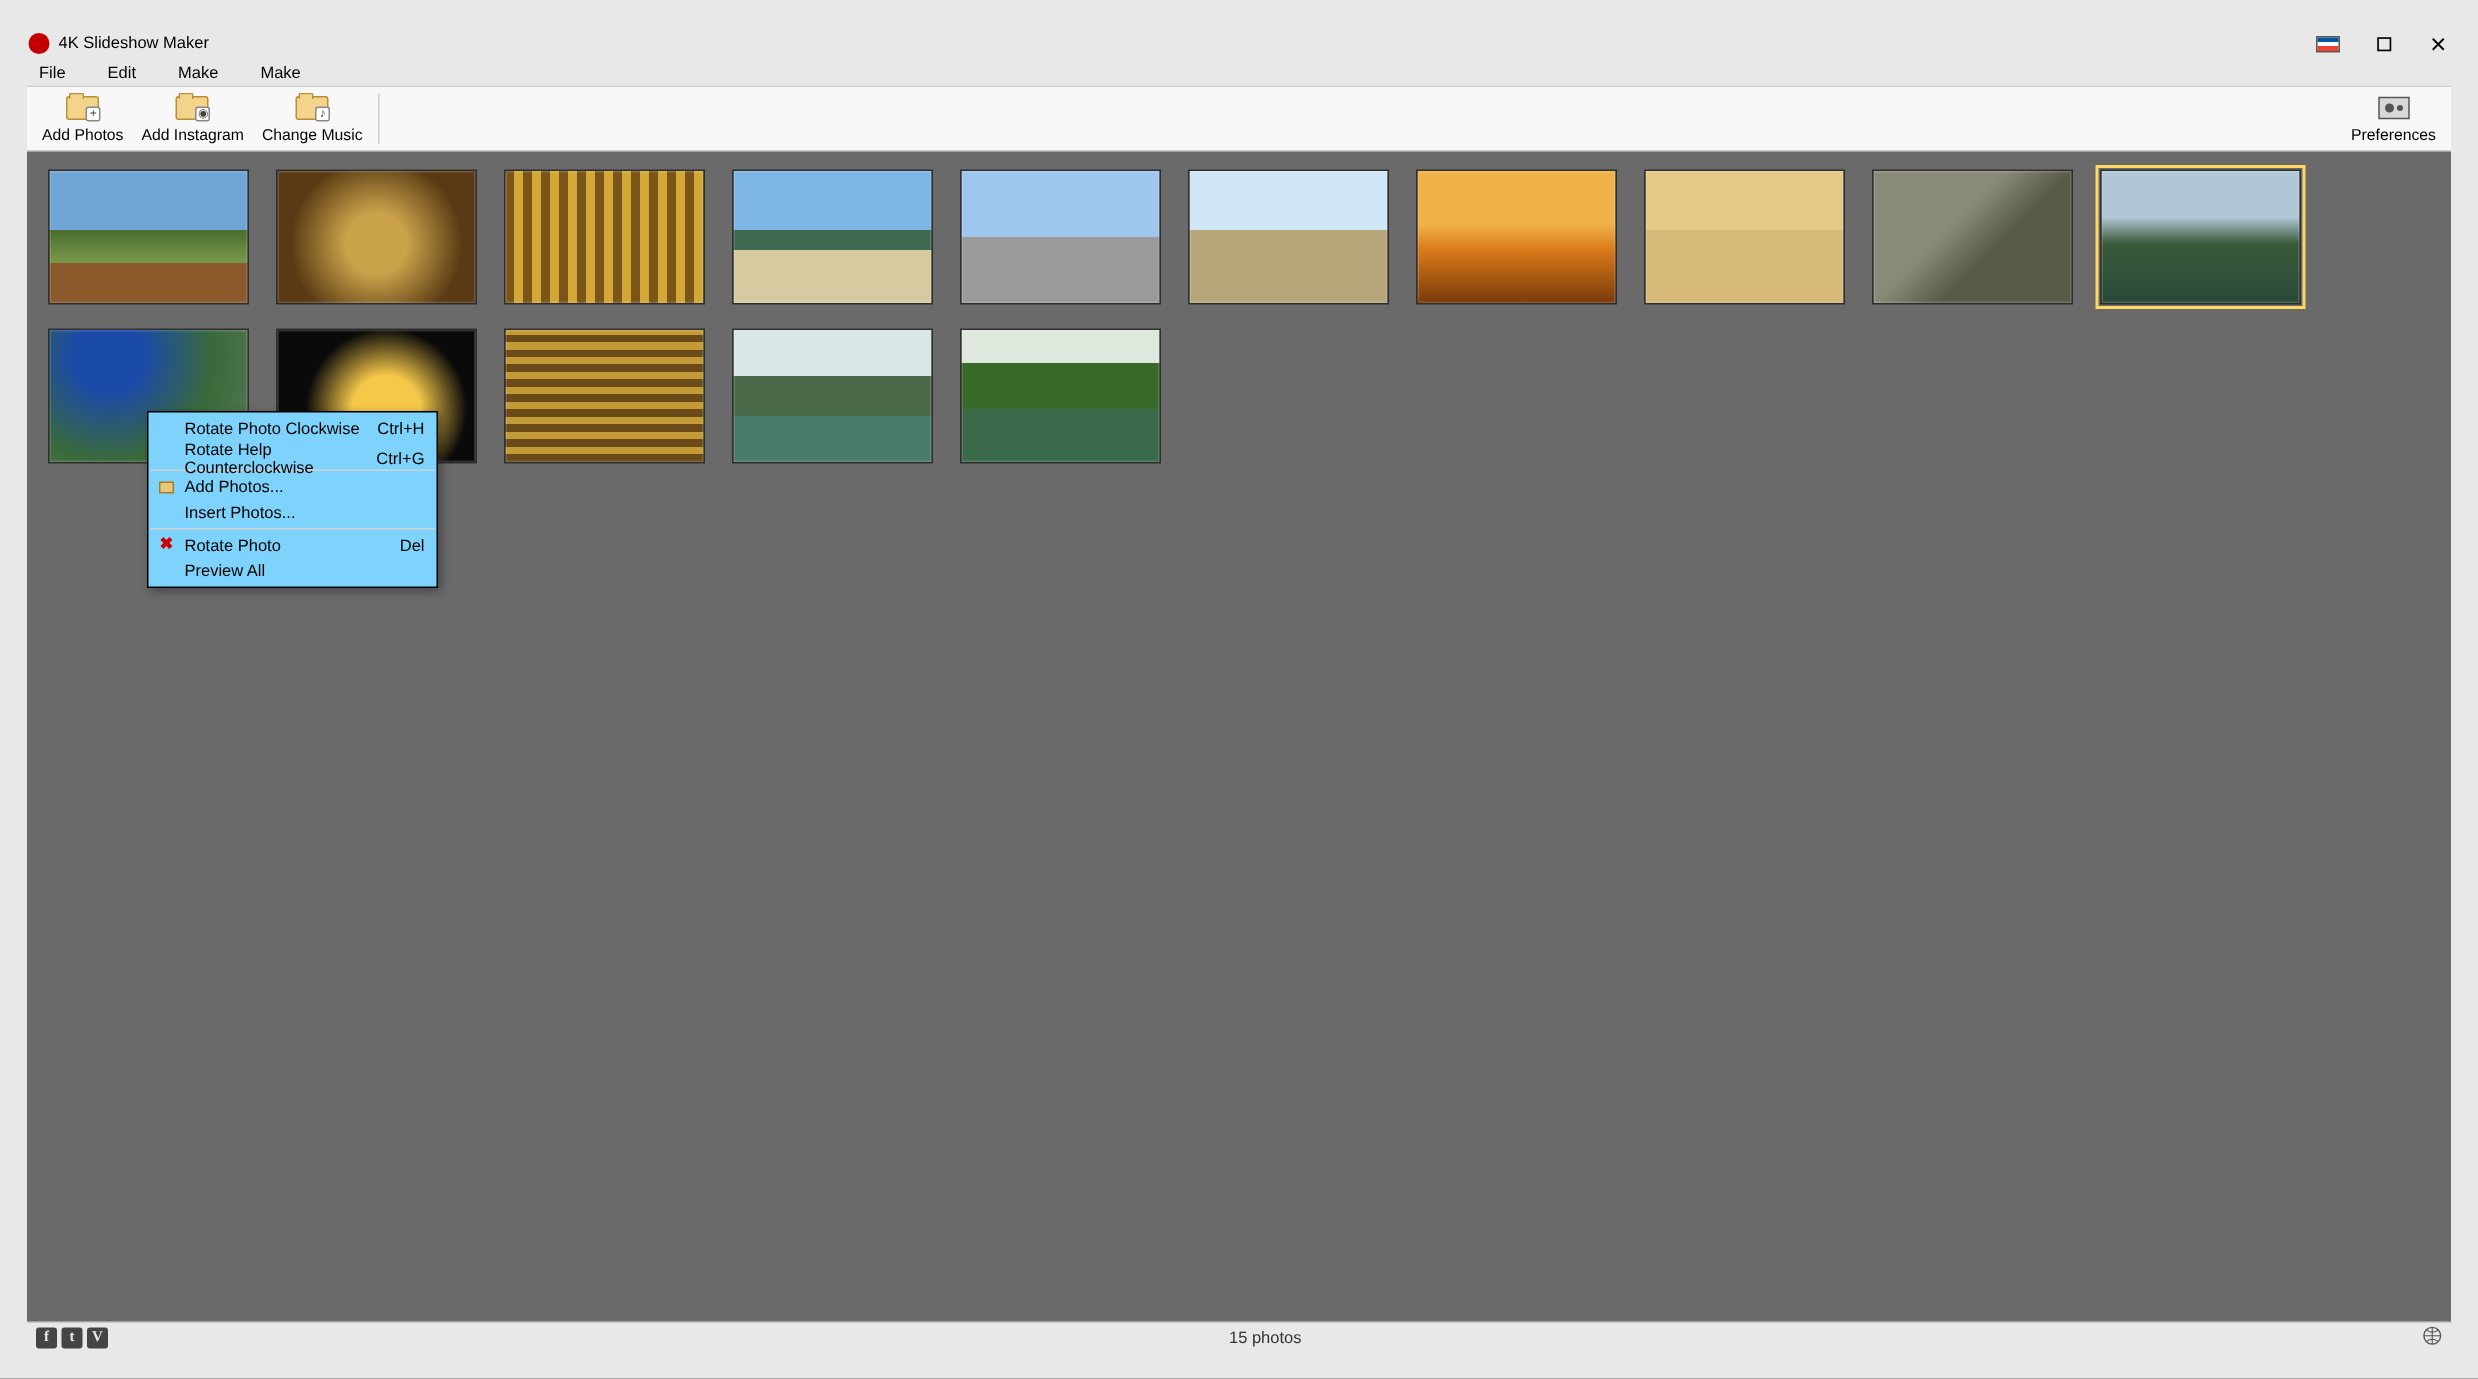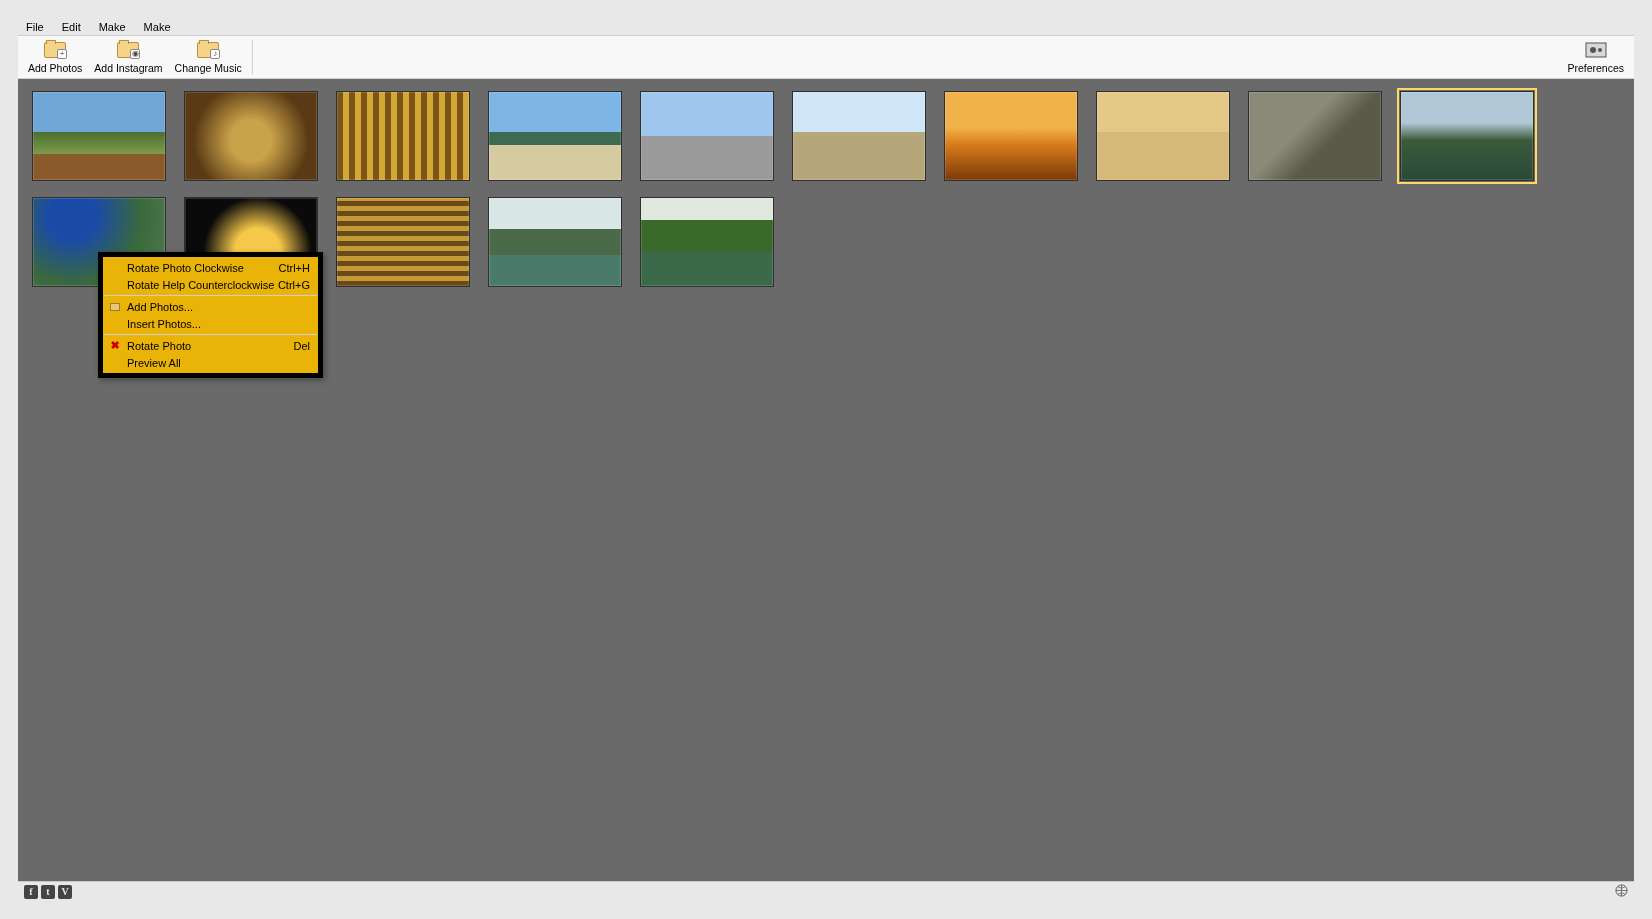--- a/index.html
+++ b/index.html
@@ -50,21 +50,21 @@
   }
   .title-btn { width: 14px; height: 14px; display:flex; align-items:center; justify-content:center; color:#000; cursor:default;}
   .title-btn svg { width: 11px; height: 11px; }
 
   
   .menu-bar {
     height: 17px;
     display: flex;
     align-items: center;
     padding: 0 4px;
-    gap: 10px;
+    gap: 20px;
   }
   .menu-item { font-size: 11px; color: #000; padding: 1px 4px; }
 
   
   .toolbar {
     height: 44px;
     background: #f8f8f8;
     border-top: 1px solid #d0d0d0;
     border-bottom: 1px solid #d0d0d0;
     display: flex;
@@ -145,23 +145,23 @@
   .ph12{background:radial-gradient(circle at 55% 60%,#f6c84a 25%,#0a0a0a 60%);}
   .ph13{background:repeating-linear-gradient(0deg,#6a4a18 0 5px,#c49a36 5px 10px);}
   .ph14{background:linear-gradient(to bottom,#d8e6e6 35%,#4a6a4a 35% 65%,#4a7a6a 65%);}
   .ph15{background:linear-gradient(to bottom,#dfe8dc 25%,#3a6a2a 25% 60%,#3a6a4a 60%);}
 
   
   .ctx-menu {
     position: absolute;
     left: 80px;
     top: 173px;
-    width: 225px;
-    background: #eab308;
-    border: 5px solid #000000;
+    width: 194px;
+    background: #7dd3fc;
+    border: 1px solid #000000;
     box-shadow: 2px 2px 6px rgba(0,0,0,.35);
     padding: 2px 0;
     z-index: 50;
   }
   .ctx-row {
     display: grid;
     grid-template-columns: 22px 1fr auto;
     align-items: center;
     height: 17px;
     padding: 0 8px 0 2px;
@@ -194,20 +194,39 @@
     font-size:10px; font-weight:bold; font-family: Georgia, serif;
   }
   .status-center { flex:1; text-align:center; }
   .status-right svg{width:13px;height:13px;}
 </style>
 </head>
 <body>
 
 <div class="outer-frame">
 
+  <div class="title-bar">
+    <div class="title-left">
+      <span class="app-icon"></span>
+      <span class="title-text">4K Slideshow Maker</span>
+    </div>
+    <div class="title-right">
+      <span class="title-flag"></span>
+      <span class="title-btn">
+        <svg viewBox="0 0 12 12">
+            <rect x="1.5" y="1.5" width="9" height="9" fill="none" stroke="#000" stroke-width="1.2"></rect>
+          </svg>
+      </span>
+      <span class="title-btn">
+        <svg viewBox="0 0 12 12">
+            <path d="M2 2 L10 10 M10 2 L2 10" stroke="#000" stroke-width="1.4"></path>
+          </svg>
+      </span>
+    </div>
+  </div>
 
   <div class="menu-bar">
     <span class="menu-item">File</span>
     <span class="menu-item">Edit</span>
     <span class="menu-item">Make</span>
     <span class="menu-item">Make</span>
   </div>
 
   <div class="toolbar">
     <div class="tool-group">
@@ -308,20 +327,21 @@
       </div>
     </div>
   </div>
 
   <div class="status-bar">
     <div class="status-left">
       <span class="social">f</span>
       <span class="social">t</span>
       <span class="social">V</span>
     </div>
+    <div class="status-center">15 photos</div>
     <div class="status-right">
       <svg viewBox="0 0 14 14">
           <circle cx="7" cy="7" r="6" fill="none" stroke="#555" stroke-width="1"></circle>
           <path d="M1 7 H13 M7 1 V13 M3 3 Q7 6 11 3 M3 11 Q7 8 11 11" stroke="#555" stroke-width="0.8" fill="none"></path>
         </svg>
     </div>
   </div>
 
 </div>
 

